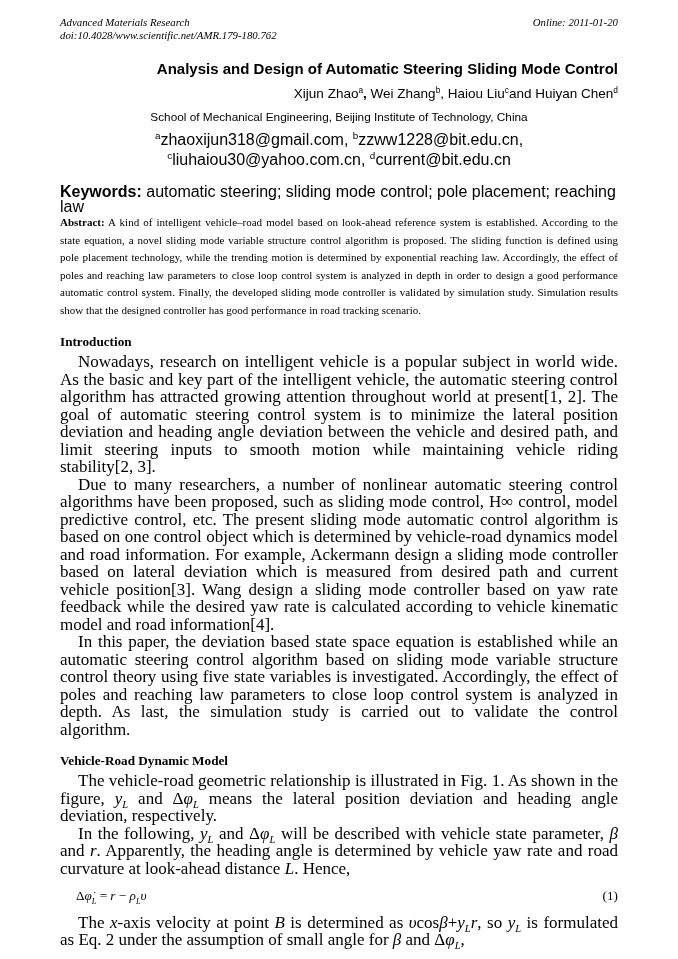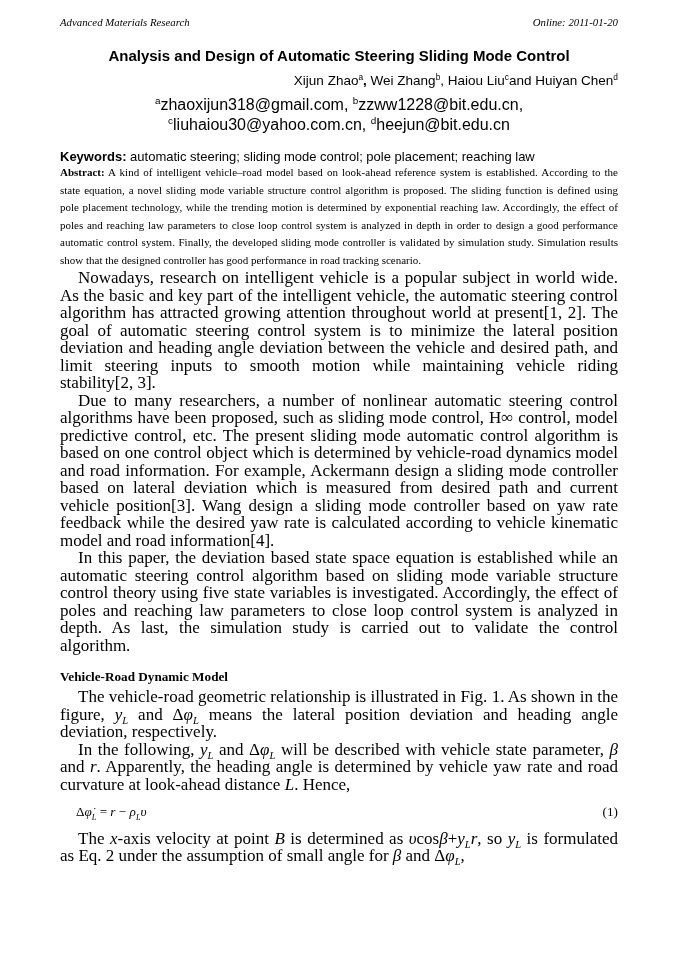--- a/index.html
+++ b/index.html
@@ -14,21 +14,21 @@
     width:678px; height:959px;
     padding:16px 60px 0 60px;
     overflow:hidden;
     background:#fff;
   }
   .header {
     display:flex; justify-content:space-between; align-items:flex-start;
     font-style:italic; font-size:10.8px; line-height:13px;
   }
   .title {
-    margin-top:18px; text-align:center;
+    margin-top:18px; text-align:right;
     font-family:"Liberation Sans", sans-serif;
     font-weight:bold; font-size:15px; line-height:18px;
   }
   .authors {
     margin-top:6px; text-align:right;
     font-family:"Liberation Sans", sans-serif;
     font-size:13.5px; line-height:19px;
   }
   .affiliation {
     margin-top:7px; text-align:center;
@@ -36,21 +36,21 @@
     font-size:11.8px; line-height:15px;
   }
   .emails {
     margin-top:5px; text-align:center;
     font-family:"Liberation Sans", sans-serif;
     font-size:16px; line-height:20px;
   }
   .keywords {
     margin-top:14px;
     font-family:"Liberation Sans", sans-serif;
-    font-size:13px; line-height:15px;
+    font-size:16px; line-height:15px;
   }
   .abstract {
     font-size:11px; line-height:17.5px;
     text-align:justify;
   }
   .section-heading {
     margin-top:14px; margin-bottom:3px;
     font-size:13.2px; font-weight:bold; line-height:17px;
   }
   .para {
@@ -69,38 +69,41 @@
   sub { font-size:62%; vertical-align:sub; line-height:0; }
 </style>
 </head>
 <body>
 
 <div class="page">
 
   <div class="header">
     <div class="header-left">
       <div>Advanced Materials Research</div>
+      <div>doi:10.4028/www.scientific.net/AMR.179-180.762</div>
     </div>
     <div class="header-right">Online: 2011-01-20</div>
   </div>
 
   <h1 class="title">Analysis and Design of Automatic Steering Sliding Mode Control</h1>
 
   <div class="authors"><span>Xijun Zhao</span><sup>a</sup><span class="bd">, </span><span>Wei Zhang</span><sup>b</sup><span>, Haiou Liu</span><sup>c</sup><span>and Huiyan Chen</span><sup>d</sup></div>
 
+  <div class="affiliation">School of Mechanical Engineering, Beijing Institute of Technology, China</div>
 
   <div class="emails">
     <div><sup>a</sup><span>zhaoxijun318@gmail.com, </span><sup>b</sup><span>zzww1228@bit.edu.cn,</span></div>
-    <div><sup>c</sup><span>liuhaiou30@yahoo.com.cn, </span><sup>d</sup><span>heejun@bit.edu.cn</span></div>
+    <div><sup>c</sup><span>liuhaiou30@yahoo.com.cn, </span><sup>d</sup><span>current@bit.edu.cn</span></div>
   </div>
 
   <div class="keywords"><span class="bd">Keywords:</span><span> automatic steering; sliding mode control; pole placement; reaching law</span></div>
 
   <div class="abstract"><span class="bd">Abstract:</span><span> A kind of intelligent vehicle–road model based on look-ahead reference system is established. According to the state equation, a novel sliding mode variable structure control algorithm is proposed. The sliding function is defined using pole placement technology, while the trending motion is determined by exponential reaching law. Accordingly, the effect of poles and reaching law parameters to close loop control system is analyzed in depth in order to design a good performance automatic control system. Finally, the developed sliding mode controller is validated by simulation study. Simulation results show that the designed controller has good performance in road tracking scenario.</span></div>
 
+  <h2 class="section-heading">Introduction</h2>
   <p class="para"><span>Nowadays, research on intelligent vehicle is a popular subject in world wide. As the basic and key part of the intelligent vehicle, the automatic steering control algorithm has attracted growing attention throughout world at present[1, 2]. The goal of automatic steering control system is to minimize the lateral position deviation and heading angle deviation between the vehicle and desired path, and limit steering inputs to smooth motion while maintaining vehicle riding stability[2, 3].</span></p>
   <p class="para"><span>Due to many researchers, a number of nonlinear automatic steering control algorithms have been proposed, such as sliding mode control, H∞ control, model predictive control, etc. The present sliding mode automatic control algorithm is based on one control object which is determined by vehicle-road dynamics model and road information. For example, Ackermann design a sliding mode controller based on lateral deviation which is measured from desired path and current vehicle position[3]. Wang design a sliding mode controller based on yaw rate feedback while the desired yaw rate is calculated according to vehicle kinematic model and road information[4].</span></p>
   <p class="para"><span>In this paper, the deviation based state space equation is established while an automatic steering control algorithm based on sliding mode variable structure control theory using five state variables is investigated. Accordingly, the effect of poles and reaching law parameters to close loop control system is analyzed in depth. As last, the simulation study is carried out to validate the control algorithm.</span></p>
 
   <h2 class="section-heading">Vehicle-Road Dynamic Model</h2>
   <p class="para"><span>The vehicle-road geometric relationship is illustrated in Fig. 1. As shown in the figure, </span><span class="it">y</span><sub class="it">L</sub><span> and Δ</span><span class="it">φ</span><sub class="it">L</sub><span> means the lateral position deviation and heading angle deviation, respectively.</span></p>
   <p class="para"><span>In the following, </span><span class="it">y</span><sub class="it">L</sub><span> and Δ</span><span class="it">φ</span><sub class="it">L</sub><span> will be described with vehicle state parameter, </span><span class="it">β</span><span> and </span><span class="it">r</span><span>. Apparently, the heading angle is determined by vehicle yaw rate and road curvature at look-ahead distance </span><span class="it">L</span><span>. Hence,</span></p>
 
   <div class="equation-row">
     <span class="eq-body"><span>Δ</span><span class="it">φ̇</span><sub class="it">L</sub><span> = </span><span class="it">r</span><span> − </span><span class="it">ρ</span><sub class="it">L</sub><span class="it">υ</span></span>

